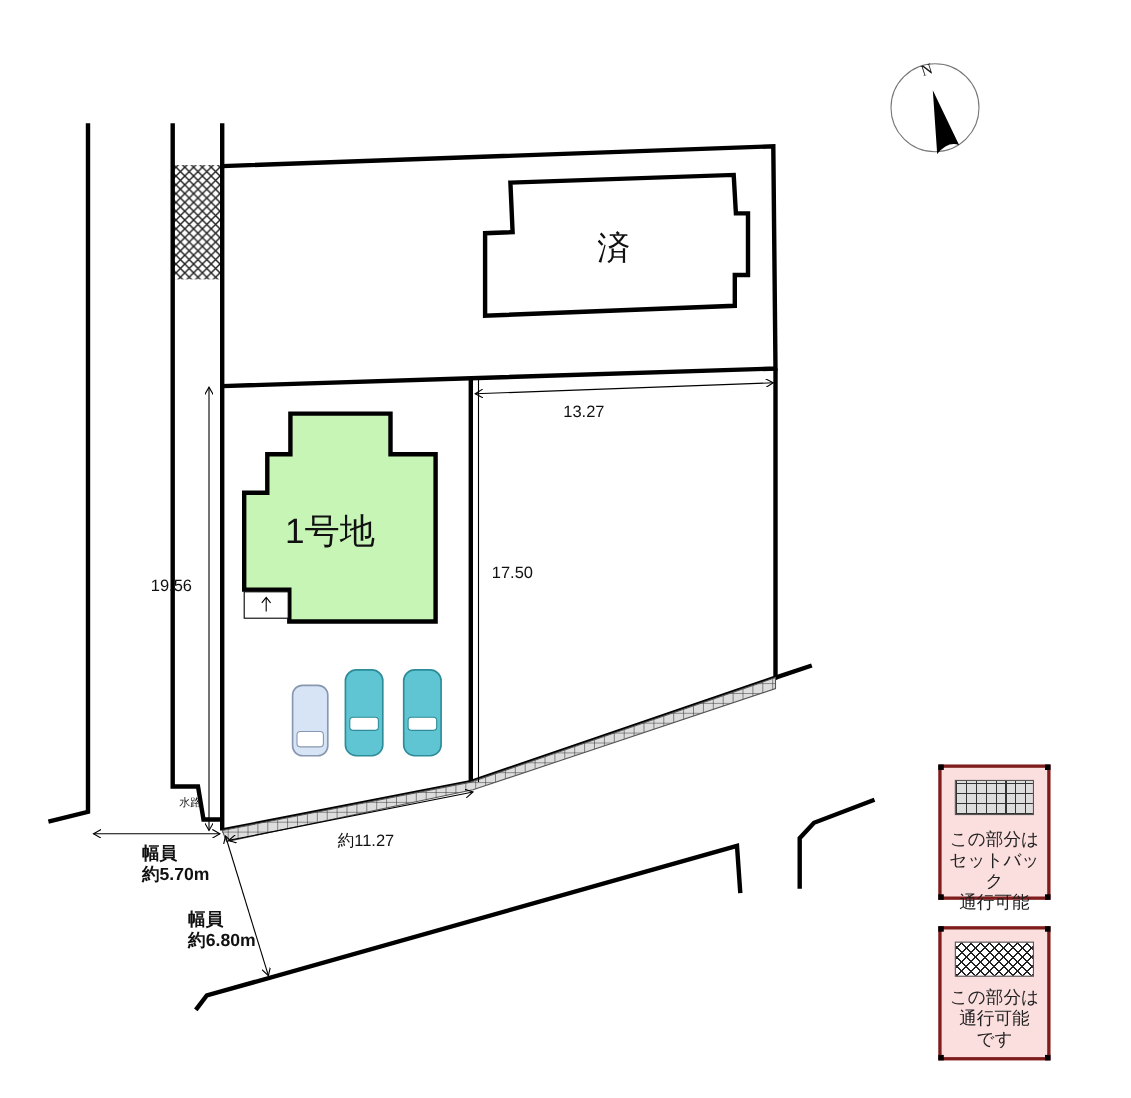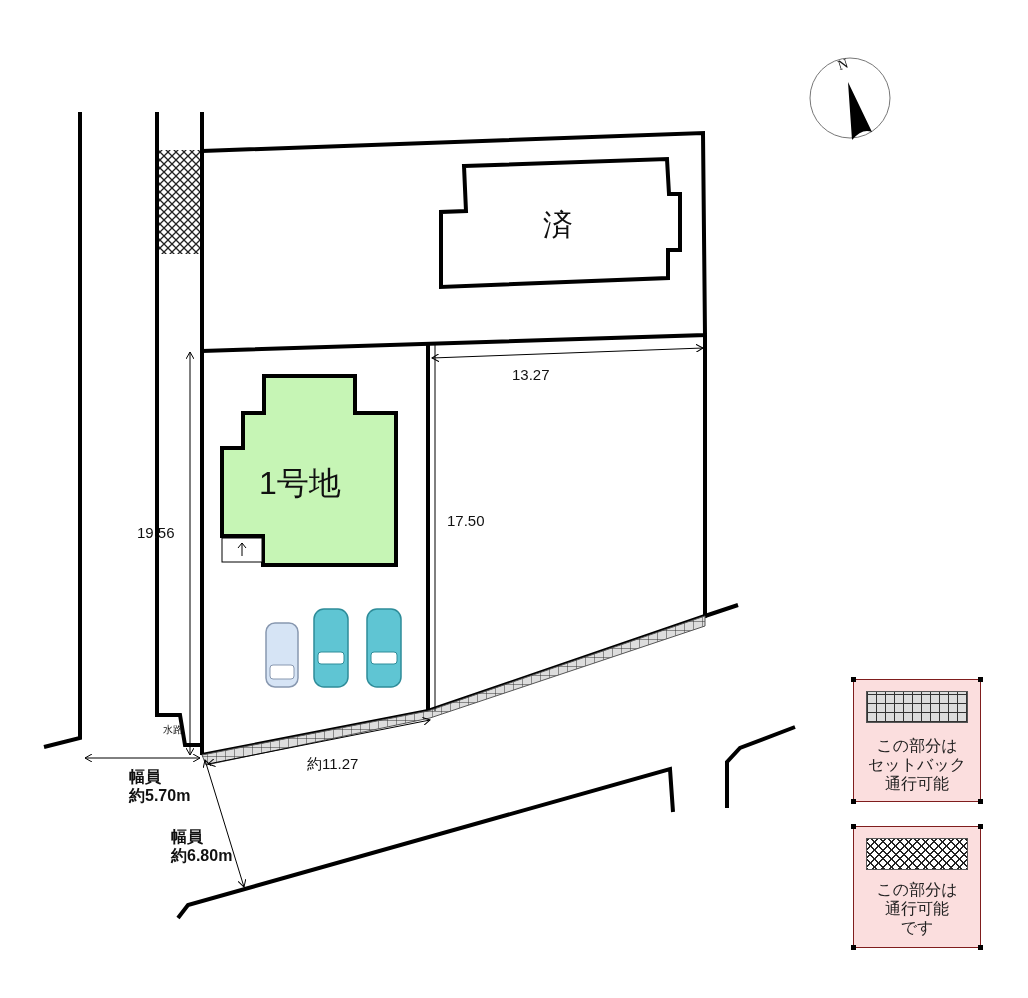--- a/index.html
+++ b/index.html
@@ -5,22 +5,22 @@
   html, body { margin:0; padding:0; background:#ffffff; }
   body { width:1028px; height:998px; position:relative; overflow:hidden;
          font-family:"Liberation Sans", "DejaVu Sans", sans-serif; }
   svg { position:absolute; left:0; top:0; }
   .lbl { position:absolute; color:#111; white-space:nowrap; }
   .dim { font-size:15px; }
   .road { font-size:16px; font-weight:bold; line-height:19px;margin-left:20px; }
   .lot-title { font-size:32px; font-weight:normal; }
   .done { font-size:30px; }
   .small { font-size:10px; }
-  .legend { position:absolute; width:128px; background:#fbdede; border:1px solid #7f1d1d;
-            box-sizing:border-box; }
+  .legend { position:absolute; width:102px; background:#fbdede; border:3px solid #7f1d1d;
+            box-sizing:border-box;margin-top:16px; }
   .legend .corner { position:absolute; width:5px; height:5px; background:#000; }
   .legend .swatch { position:absolute; left:12px; right:12px; height:30px;
                     border:1px solid #555; }
   .legend .text { position:absolute; left:0; right:0; text-align:center;
                   font-size:16px; line-height:19px; color:#222; }
 </style>
 </head>
 <body>
 
 <svg width="1028" height="998" viewBox="0 0 1028 998">

